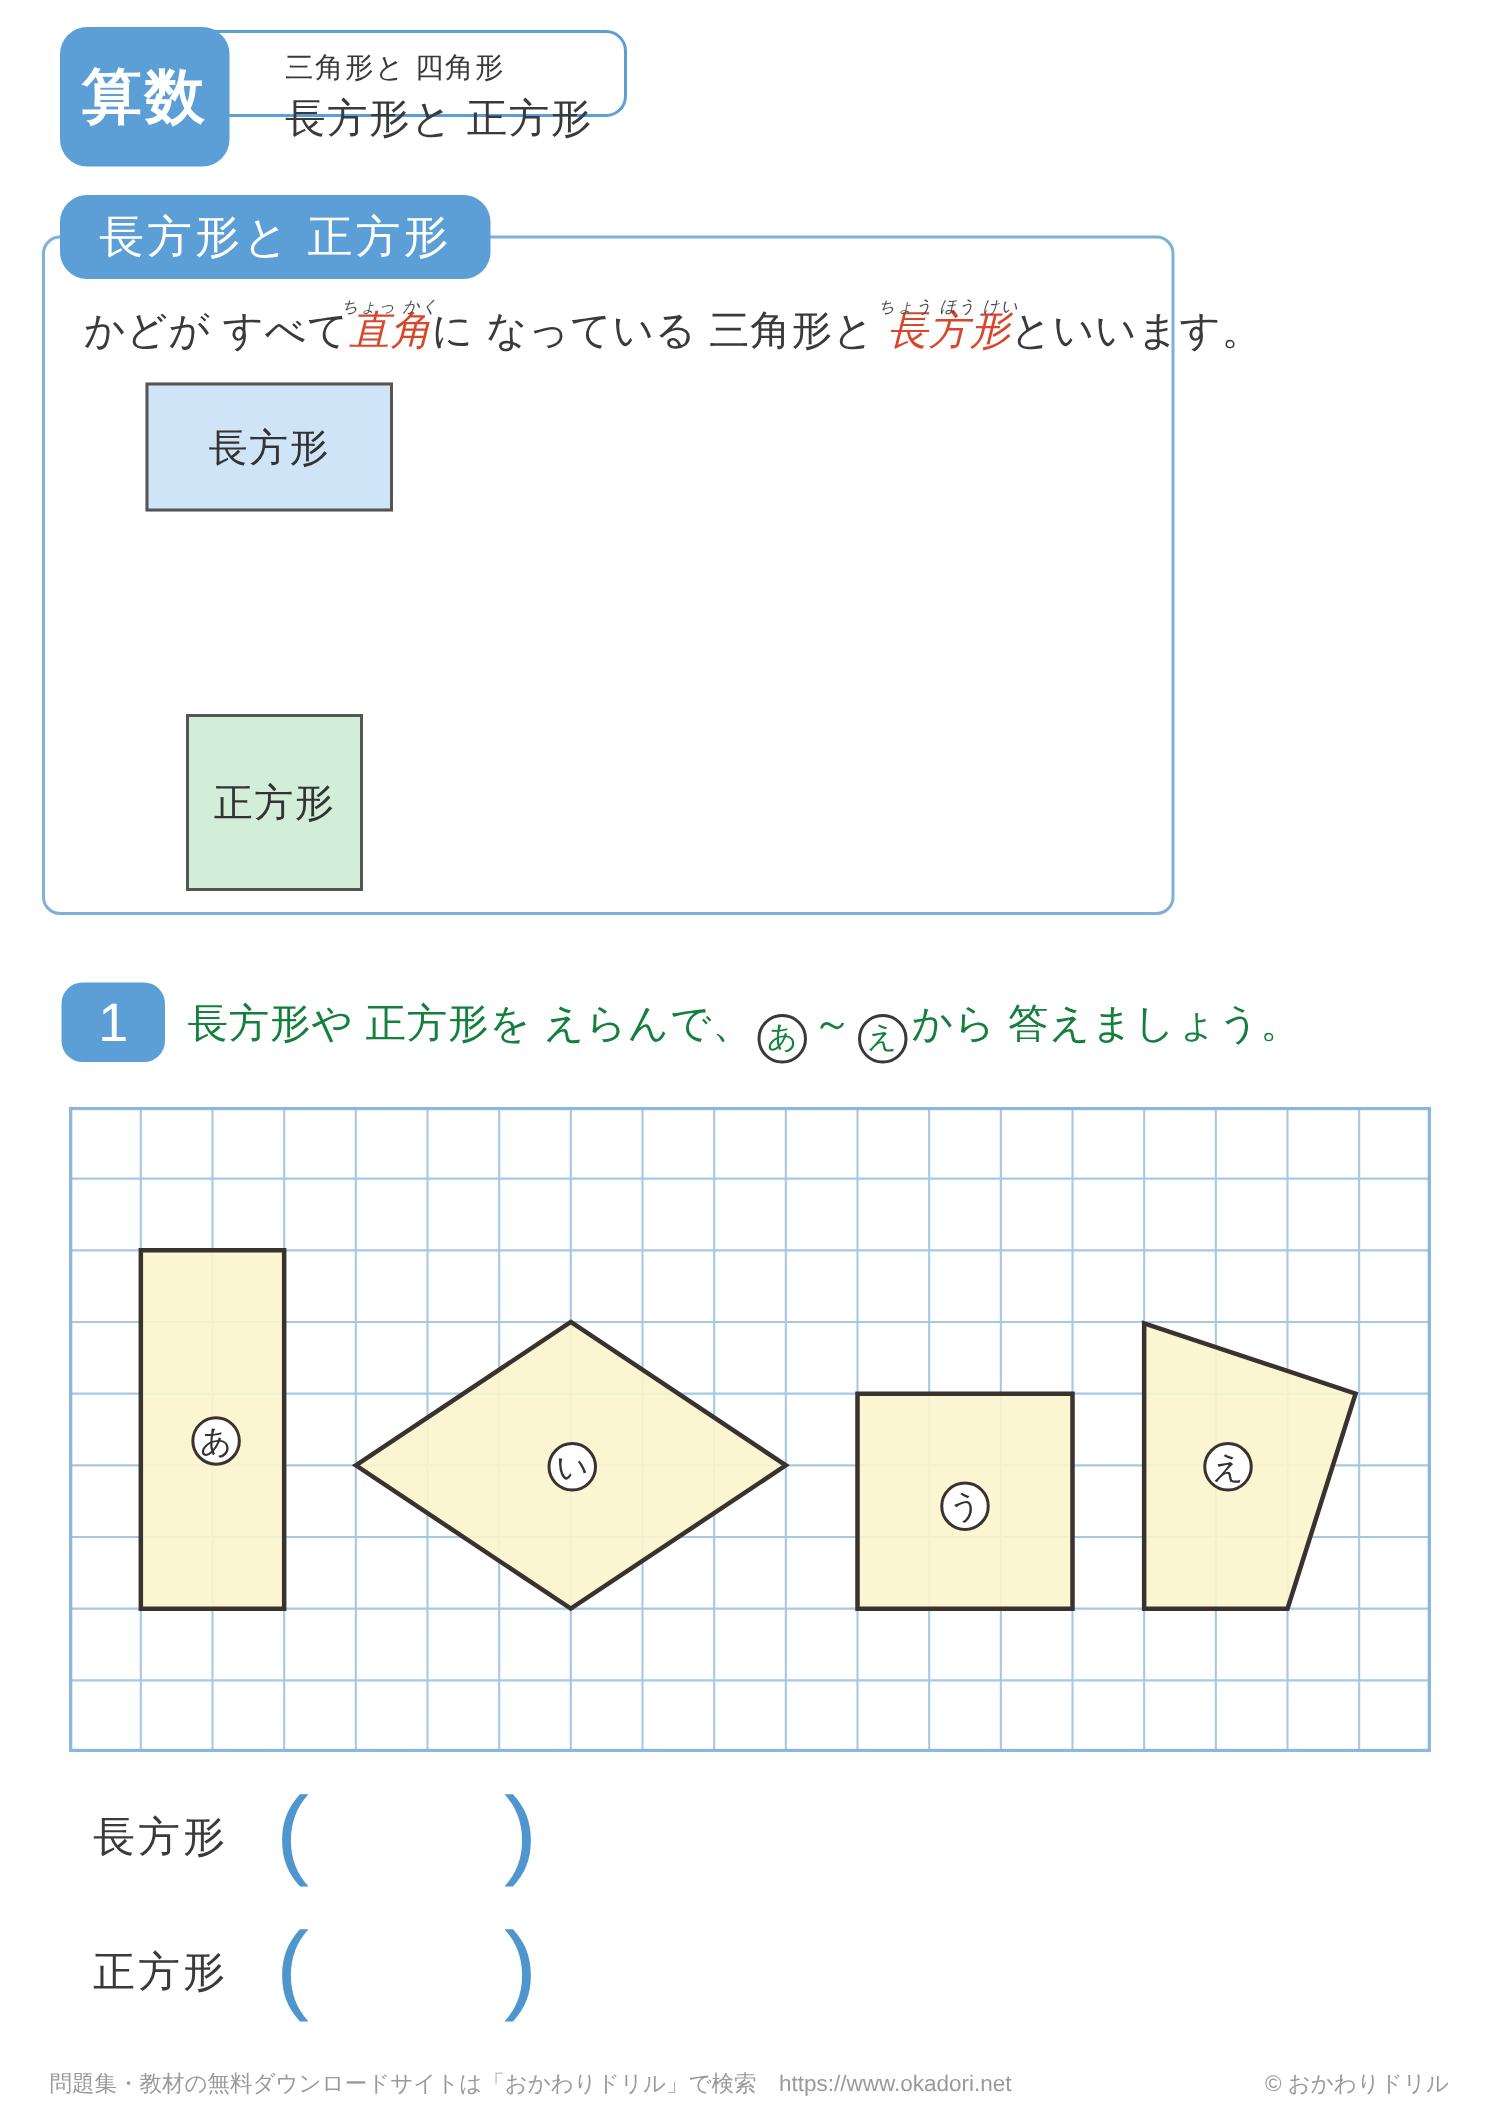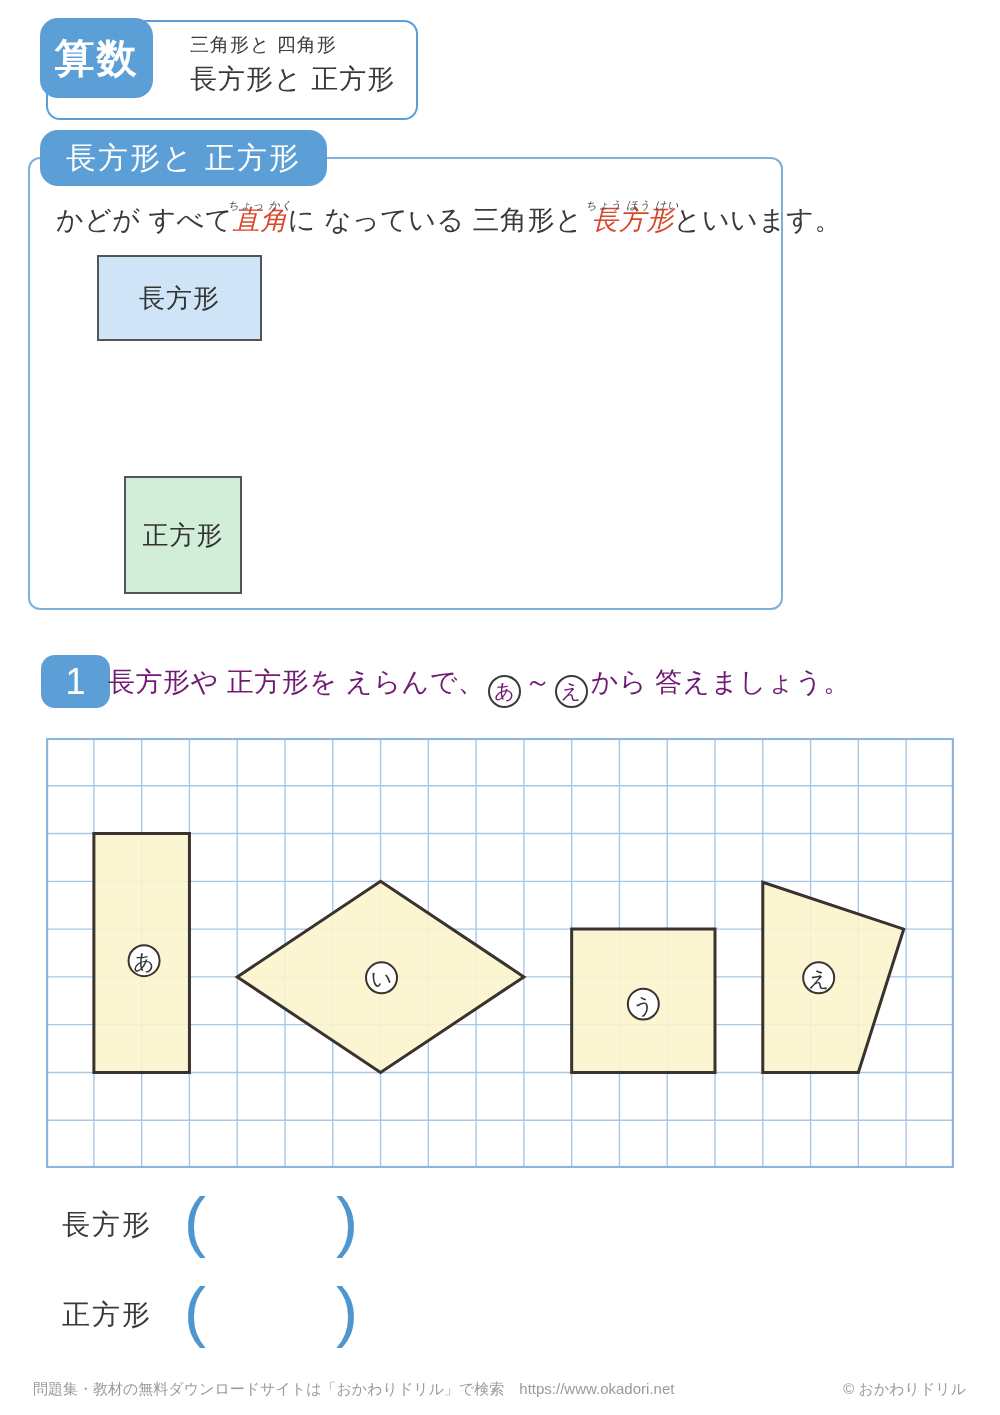--- a/index.html
+++ b/index.html
@@ -1,25 +1,25 @@
 <!DOCTYPE html>
 <html><head>
 <meta charset="utf-8">
 <style>
   * { margin: 0; padding: 0; box-sizing: border-box; }
   html, body { background: #ffffff; }
   body { font-family: "Liberation Sans", sans-serif; color: #333; }
   .page { position: relative; width: 1000px; height: 1415px; background: #fff; overflow: hidden; }
 
   
-  .title-box { position: absolute; left: 46px; top: 20px; width: 372px; height: 100px;
+  .title-box { position: absolute; left: 46px; top: 20px; width: 372px; height: 58px;
     border: 2px solid #5c9fd6; border-radius: 14px; background: #fff; padding-left: 142px; }
   .unit { font-size: 19px; margin-top: 10px; letter-spacing: 1px; color: #3a3a3a; }
   .wtitle { font-size: 27px; margin-top: 3px; letter-spacing: 1px; color: #3a3a3a; font-weight: 500; }
-  .subject-badge { position: absolute; left: 40px; top: 18px; width: 113px; height: 80px;
+  .subject-badge { position: absolute; left: 40px; top: 18px; width: 113px; height: 93px;
     background: #5c9fd6; border-radius: 18px; color: #fff; font-size: 40px; font-weight: 600;
     display: flex; align-items: center; justify-content: center; letter-spacing: 2px; z-index: 3; }
 
   
   .info-box { position: absolute; left: 28px; top: 157px; width: 755px; height: 453px;
     border: 2px solid #7fb0da; border-radius: 12px; background: #fff; z-index: 1; }
   .section-tab { position: absolute; left: 40px; top: 130px; height: 56px; padding: 0 26px;
     background: #5c9fd6; border-radius: 18px; color: #fff; font-size: 30px; font-weight: 500;
     display: flex; align-items: center; letter-spacing: 2px; z-index: 2; }
   .para { position: absolute; font-size: 27px; line-height: 34px; letter-spacing: 0.5px; color: #3a3a3a; white-space: nowrap; }
@@ -32,22 +32,22 @@
   #para3 { left: 22px; top: 272px; }
   .example { position: absolute; display: flex; align-items: center; justify-content: center;
     font-size: 26px; letter-spacing: 1px; color: #333; border: 2px solid #555; }
   .example.rect { left: 67px; top: 96px; width: 165px; height: 86px; background: #cfe4f6; }
   .example.square { left: 94px; top: 317px; width: 118px; height: 118px; background: #d2eed8; }
 
   
   .qnum { position: absolute; left: 41px; top: 655px; width: 69px; height: 53px;
     background: #5c9fd6; border-radius: 14px; color: #fff; font-size: 36px; font-weight: 500;
     display: flex; align-items: center; justify-content: center; }
-  .qtext { position: absolute; left: 108px; top: 662px; font-size: 27px; line-height: 40px;
-    letter-spacing: 0.5px; color: #701a75; white-space: nowrap; }
+  .qtext { position: absolute; left: 125px; top: 662px; font-size: 27px; line-height: 40px;
+    letter-spacing: 0.5px; color: #15803d; white-space: nowrap; }
   .circled { display: inline-block; width: 33px; height: 33px; border: 2px solid #3a3a3a;
     border-radius: 50%; font-size: 20px; line-height: 29px; text-align: center;
     vertical-align: -7px; margin: 0 3px; background: #fff; }
 
   
   .gridwrap { position: absolute; left: 46px; top: 738px; width: 908px; height: 430px; }
   .gridwrap svg { display: block; width: 100%; height: 100%; }
 
   
   .answer-row { position: absolute; left: 62px; width: 380px; height: 72px; }

